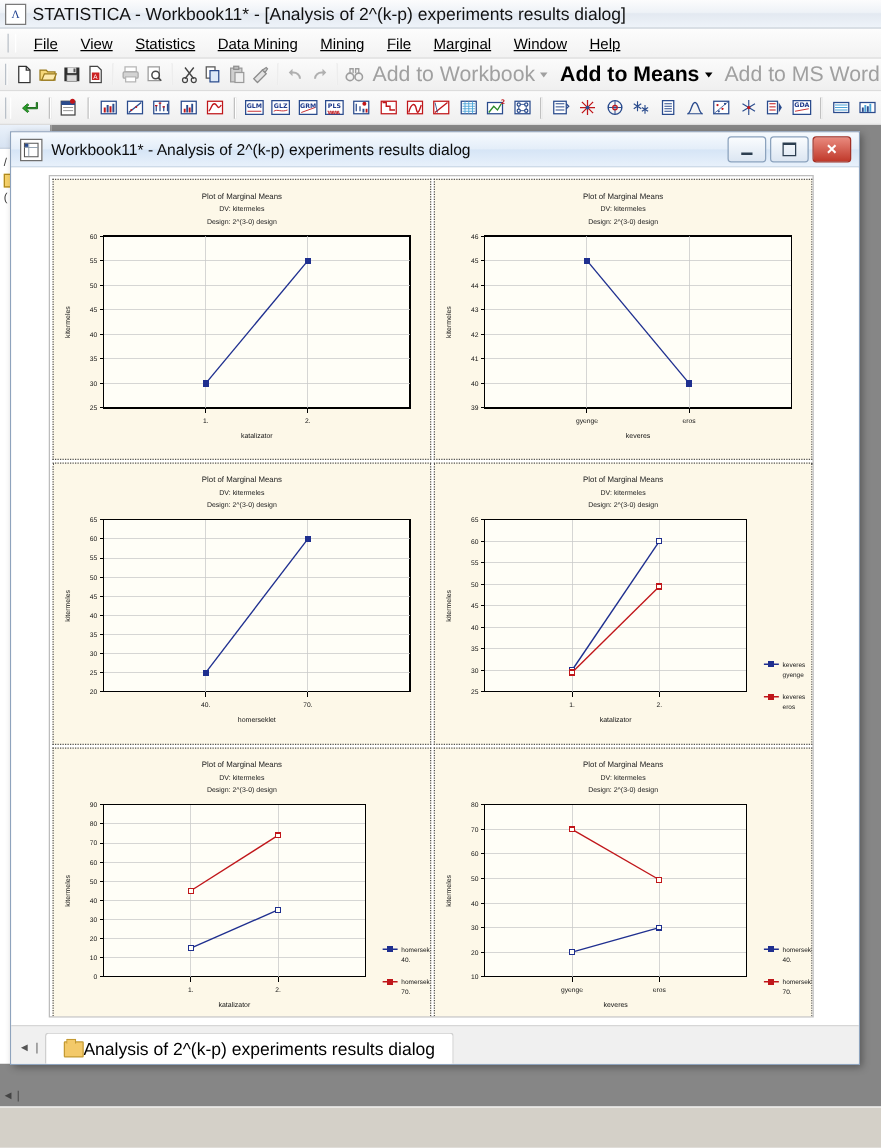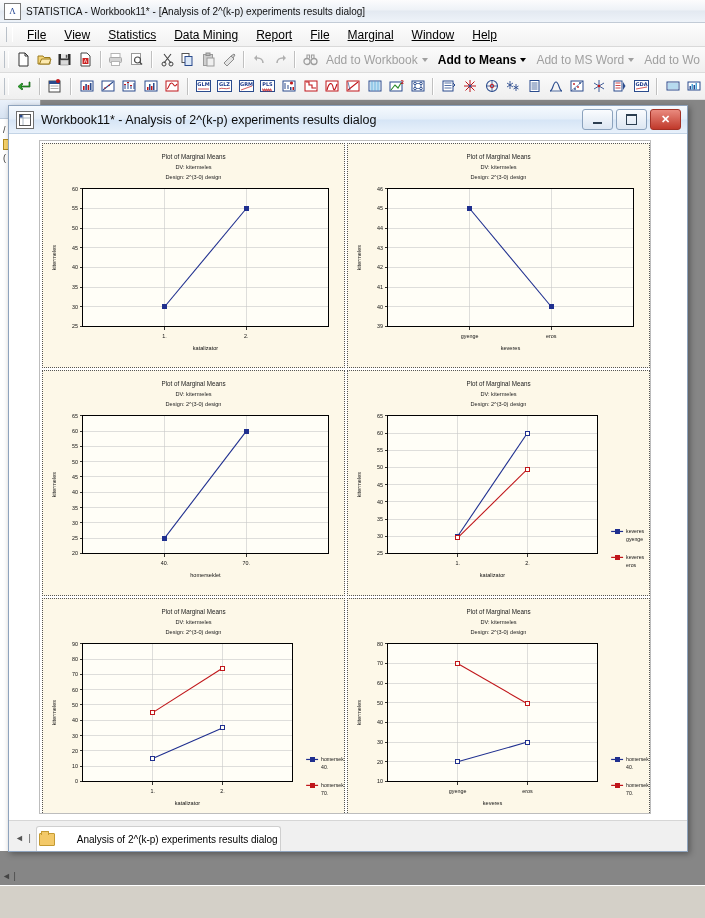--- a/index.html
+++ b/index.html
@@ -16,21 +16,21 @@
   .titlebar{
     height:22px;flex:0 0 22px;display:flex;align-items:center;
     background:linear-gradient(180deg,#fcfcfd 0%,#eef2f7 45%,#e3e9f1 50%,#eef3f9 100%);
     border-bottom:1px solid #c2cbd6;padding-left:4px;gap:5px;
   }
   .appicon{
     width:15px;height:15px;border:1px solid #7a7a7a;background:#fff;
     display:flex;align-items:center;justify-content:center;
     font-size:9px;color:#1d3f8f;font-family:"Liberation Serif",serif;
   }
-  .titletext{font-size:10px;color:#111;white-space:nowrap;}
+  .titletext{font-size:14px;color:#111;white-space:nowrap;}
 
   
   .menubar{
     height:23px;flex:0 0 23px;display:flex;align-items:center;
     background:linear-gradient(180deg,#fdfdfd 0%,#f2f2f2 100%);
     border-bottom:1px solid #d9d9d9;padding-left:6px;
   }
   .menubar .grip{width:5px;height:15px;border-left:1px solid #b9c0c8;border-right:1px solid #fff;margin-right:5px;}
   .menuitem{padding:6px 9px;font-size:12px;white-space:nowrap;cursor:default;}
   .menuitem u{text-decoration:underline;}
@@ -42,21 +42,21 @@
     border-bottom:1px solid #dcdcdc;padding-left:4px;overflow:hidden;
   }
   .tb1{height:25px;flex:0 0 25px;}
   .tb2{height:26px;flex:0 0 26px;}
   .sep{width:1px;height:17px;background:#c0c0c0;border-right:1px solid #fff;margin:0 4px;}
   .grip2{width:4px;height:17px;border-left:1px solid #b9c0c8;border-right:1px solid #fff;margin-right:4px;}
   .tbtn{
     width:21px;height:21px;margin:0 1px;display:flex;align-items:center;justify-content:center;
     border:1px solid transparent;border-radius:2px;
   }
-  .tbl{font-size:12px;padding:2px 5px;white-space:nowrap;color:#a0a0a0;display:flex;align-items:center;gap:4px;}
+  .tbl{font-size:17px;padding:2px 5px;white-space:nowrap;color:#a0a0a0;display:flex;align-items:center;gap:4px;}
   .tbl.on{color:#000;font-weight:bold;}
   .caret{width:0;height:0;border-left:3px solid transparent;border-right:3px solid transparent;border-top:4px solid currentColor;}
 
   
   .workspace{flex:1;position:relative;background:#868686;overflow:hidden;}
 
   
   .behind{
     position:absolute;left:0;top:0;width:40px;bottom:34px;background:#fff;
     border-right:1px solid #9a9a9a;
@@ -105,23 +105,23 @@
   }
   .gsvg{display:block;width:100%;height:100%;}
 
   
   .dlg-tabs{
     height:30px;flex:0 0 30px;background:#f0f0f0;border-top:1px solid #d6d6d6;
     display:flex;align-items:flex-end;padding-left:4px;
   }
   .navarrows{font-size:9px;color:#555;padding:0 4px 8px 2px;letter-spacing:1px;}
   .tab{
-    height:24px;display:flex;align-items:center;gap:22px;padding:0 2px;
+    height:24px;display:flex;align-items:center;gap:0;padding:0 14px;
     background:#fff;border:1px solid #cfcfcf;border-bottom:none;
-    border-radius:3px 3px 0 0;font-size:10px;white-space:nowrap;
+    border-radius:3px 3px 0 0;font-size:14px;white-space:nowrap;
   }
   .folder{
     width:14px;height:11px;background:#f3c969;border:1px solid #c49a32;border-radius:1px;position:relative;
   }
   .folder::before{content:"";position:absolute;left:1px;top:-3px;width:6px;height:3px;background:#f3c969;border:1px solid #c49a32;border-bottom:none;border-radius:1px 1px 0 0;}
 
   .statusbar{height:32px;flex:0 0 32px;background:#d4d0c8;border-top:1px solid #fff;}
   .scrolltick{position:absolute;left:2px;bottom:4px;font-size:9px;color:#444;}
 </style>
 </head>
@@ -133,21 +133,21 @@
     <div class="appicon">Λ</div>
     <div class="titletext">STATISTICA - Workbook11* - [Analysis of 2^(k-p) experiments results dialog]</div>
   </div>
 
   <div class="menubar">
     <div class="grip"></div>
     <div class="menuitem"><u>File</u></div>
     <div class="menuitem"><u>View</u></div>
     <div class="menuitem"><u>Statistics</u></div>
     <div class="menuitem"><u>Data Mining</u></div>
-    <div class="menuitem"><u>Report</u></div>
+    <div class="menuitem"><u>Mining</u></div>
     <div class="menuitem"><u>File</u></div>
     <div class="menuitem"><u>Marginal</u></div>
     <div class="menuitem"><u>Window</u></div>
     <div class="menuitem"><u>Help</u></div>
   </div>
 
   <div class="toolbar tb1">
     <div class="grip2"></div>
 
     <div class="tbtn">

